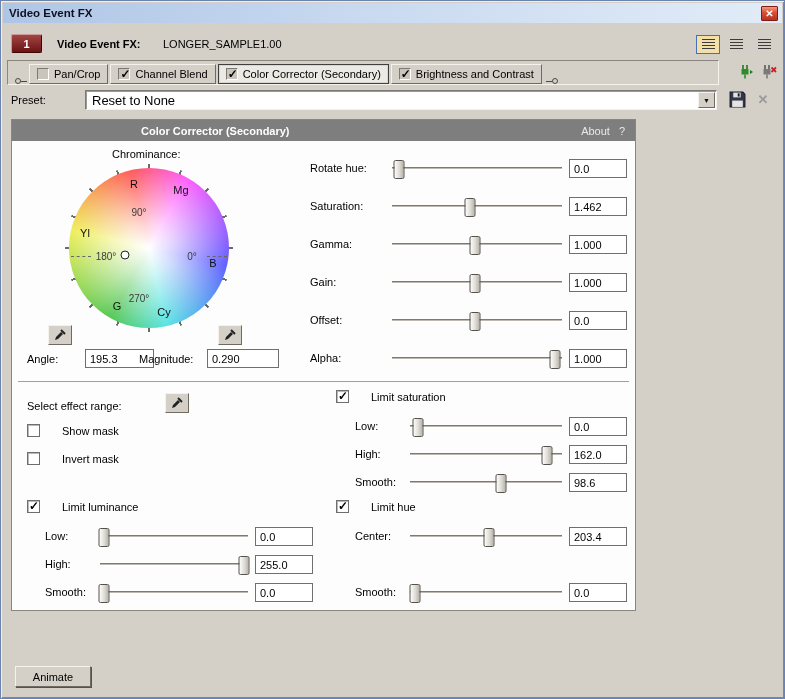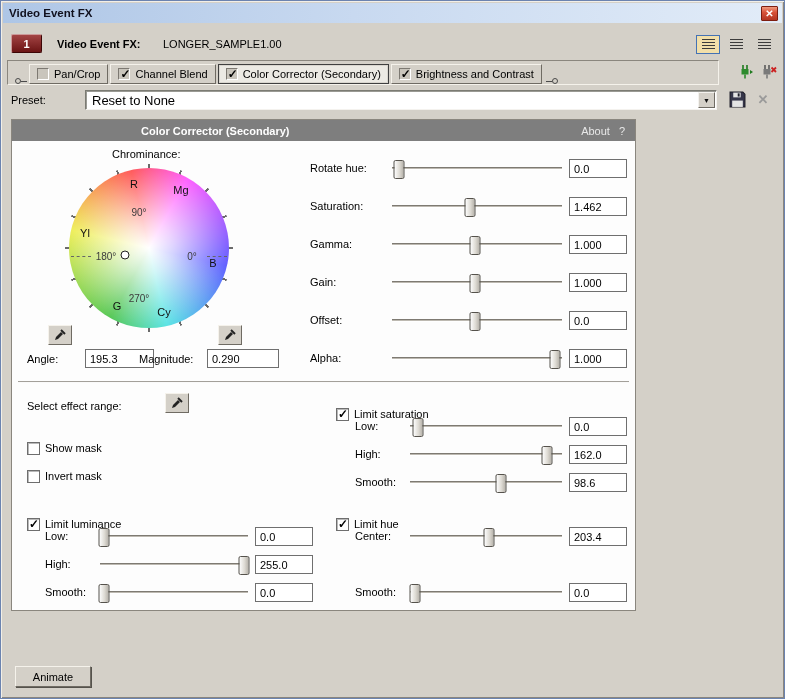--- a/index.html
+++ b/index.html
@@ -48,21 +48,21 @@
   .tabcb { width:12px; height:12px; background:#c9c5bc; border:1px solid; border-color:#7d7972 #fff #fff #7d7972;
     position:relative; }
   .plug-group { position:absolute; right:6px; top:62px; display:flex; gap:5px; }
   .plugbtn { width:18px; height:18px; display:flex; align-items:center; justify-content:center; }
 
   
   .cb { width:13px; height:13px; background:#fff; border:1px solid #6e6e6e;
     box-shadow: inset 1px 1px 0 #b9b9b9; position:relative; flex:none; }
   .cb.checked::after, .tabcb.checked::after { content:"✓"; position:absolute; left:1px; top:-2px;
     font-size:12px; font-weight:bold; color:#000; line-height:14px; }
-  .cbrow { position:absolute; display:flex; gap:5px; font-size:11px; color:#000;margin-top:18px; }
+  .cbrow { position:absolute; display:flex; align-items:center; gap:22px; font-size:11px; color:#000; }
 
   
   .preset-label { position:absolute; left:10px; top:93px; font-size:11px; color:#000; }
   .combo { position:absolute; left:84px; top:89px; width:632px; height:20px; background:#fff;
     border:1px solid; border-color:#7b7b73 #f4f2ee #f4f2ee #7b7b73; box-shadow: inset 1px 1px 0 #9a9a94;
     display:flex; align-items:center; }
   .combo-value { flex:1; font-size:13px; padding:0 6px; color:#000; }
   .combo-arrow { width:17px; height:16px; margin-right:1px; background:#d4d0c8;
     border:1px solid; border-color:#f4f2ee #6f6b63 #6f6b63 #f4f2ee;
     font-size:7px; color:#111; display:flex; align-items:center; justify-content:center; }

